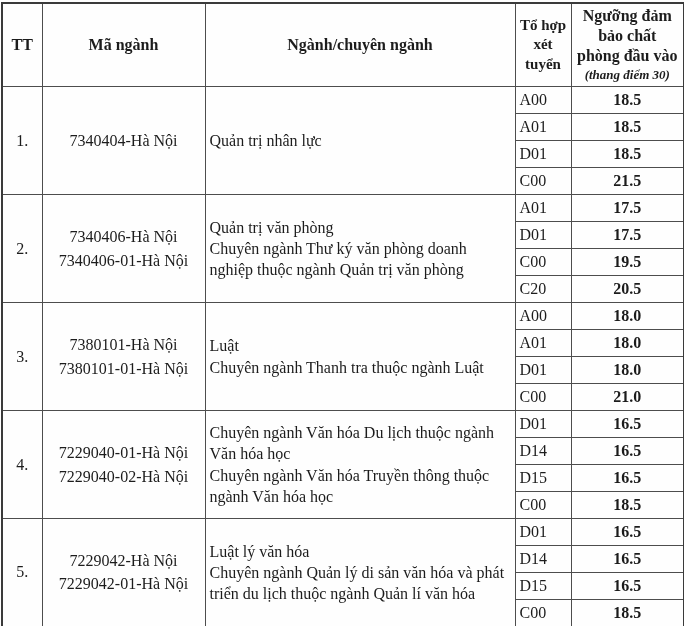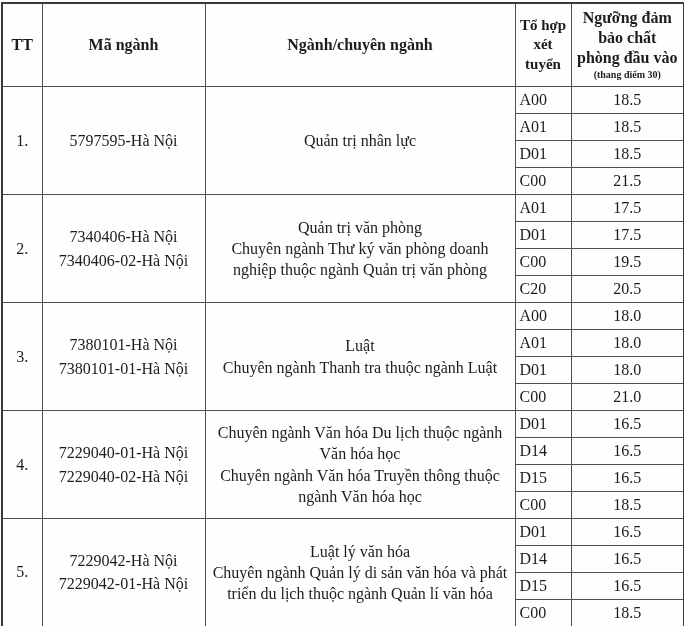--- a/index.html
+++ b/index.html
@@ -40,43 +40,44 @@
   thead th {
     font-weight: bold;
     text-align: center;
     height: 82px;
     line-height: 1.25;
     font-size: 16px;
     padding: 2px 3px;
   }
   th.combo-h { font-size: 15px; line-height: 1.3; margin-top: 20px; }
   .threshold-note {
-    font-size: 10px;
+    font-style: italic;
+    font-size: 13px;
     font-weight: bold;
     margin-top: 1px;
   }
   
   tbody tr { height: 27px; }
   td.tt {
     text-align: center;
     width: 40px;
   }
   td.code {
     text-align: center;
     line-height: 1.45;
   }
   td.major {
-    text-align: center;
+    text-align: left;
     padding: 3px 6px 3px 8px;
     line-height: 1.32;
     margin-left: 8px;
   }
   td.major .spec { }
   td.combo { text-align: left; }
-  td.score { text-align: center; }
+  td.score { text-align: center; font-weight: bold; }
   
   .gs { border-top: 2px solid #3a3a3a; }
 </style>
 </head>
 <body>
 
 <div class="page">
   <table class="adm">
     <colgroup>
       <col style="width:40px">
@@ -95,21 +96,21 @@
           <div>Ngưỡng đảm bảo chất phòng đầu vào</div>
           <div class="threshold-note">(thang điểm 30)</div>
         </th>
       </tr>
     </thead>
     <tbody>
 
       <tr>
         <td class="tt gs" rowspan="4">1.</td>
         <td class="code gs" rowspan="4">
-          <div>5797595-Hà Nội</div>
+          <div>7340404-Hà Nội</div>
           <div></div>
         </td>
         <td class="major gs" rowspan="4">
           <div>Quản trị nhân lực</div>
           <div class="spec"></div>
           <div class="spec"></div>
         </td>
         <td class="combo gs">A00</td>
         <td class="score gs">18.5</td>
       </tr>
@@ -123,21 +124,21 @@
       </tr>
       <tr>
         <td class="combo">C00</td>
         <td class="score">21.5</td>
       </tr>
 
       <tr>
         <td class="tt gs" rowspan="4">2.</td>
         <td class="code gs" rowspan="4">
           <div>7340406-Hà Nội</div>
-          <div>7340406-02-Hà Nội</div>
+          <div>7340406-01-Hà Nội</div>
         </td>
         <td class="major gs" rowspan="4">
           <div>Quản trị văn phòng</div>
           <div class="spec">Chuyên ngành Thư ký văn phòng doanh nghiệp thuộc ngành Quản trị văn phòng</div>
           <div class="spec"></div>
         </td>
         <td class="combo gs">A01</td>
         <td class="score gs">17.5</td>
       </tr>
       <tr>

